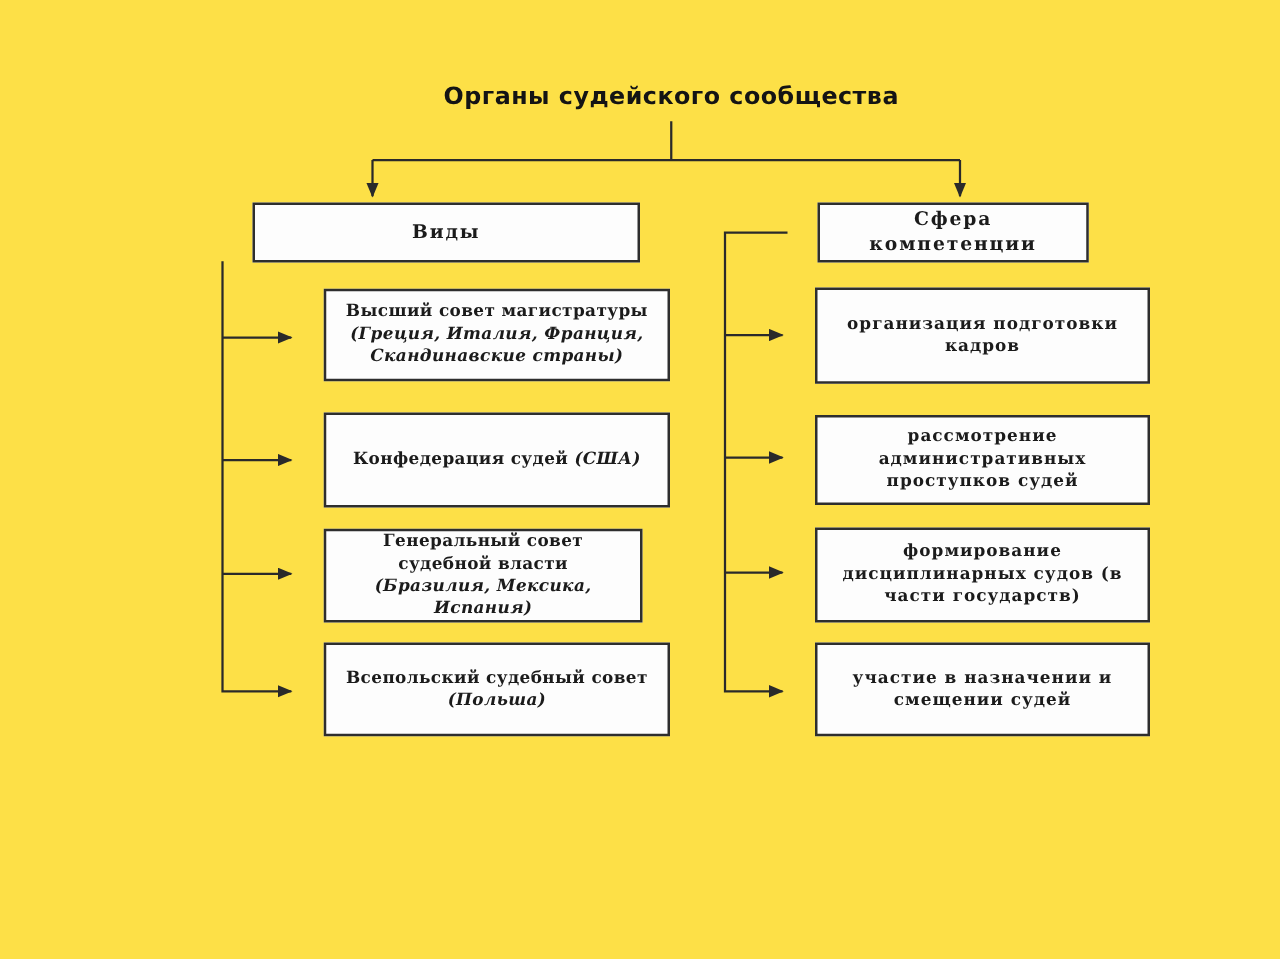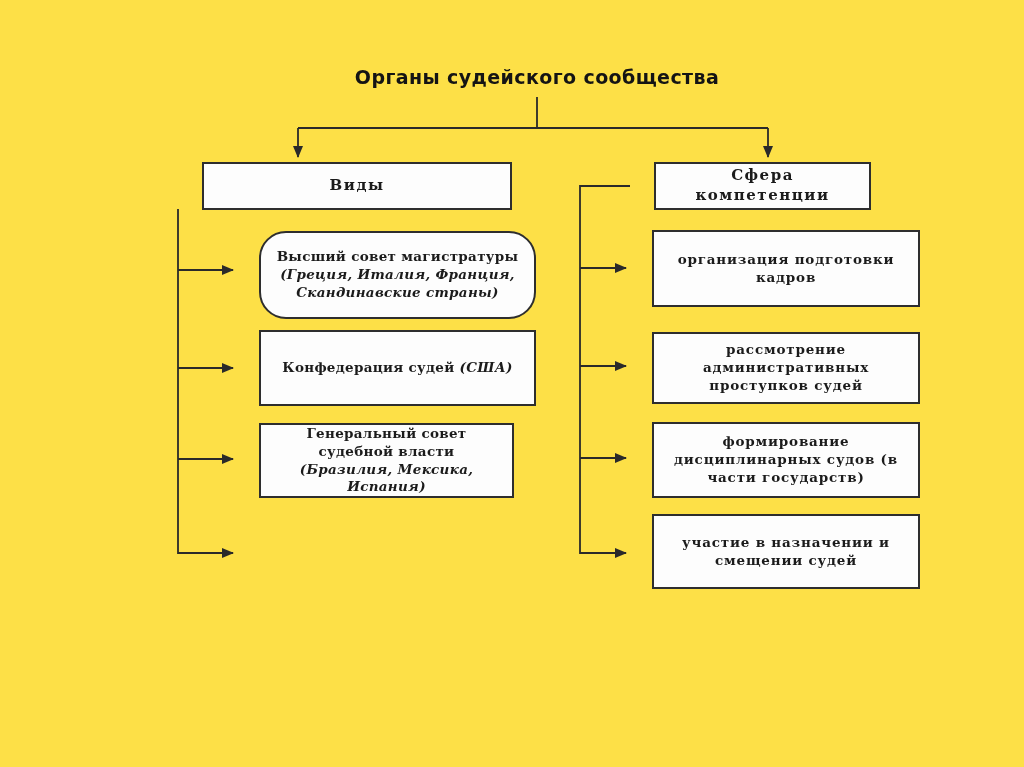--- a/index.html
+++ b/index.html
@@ -106,32 +106,35 @@
   <div class="title">Органы судейского сообщества</div>
 
   <div class="box header-box" style="left:178px; top:162px; width:310px; height:48px;">
     <div class="box-text">Виды</div>
   </div>
 
   <div class="box header-box" style="left:630px; top:162px; width:217px; height:48px;">
     <div class="box-text">Сфера компетенции</div>
   </div>
 
-  <div class="box left-item" style="left:235px; top:231px; width:277px; height:88px;border-radius:27px;">
+  <div class="box left-item" style="left:235px; top:231px; width:277px; height:74px;">
     <div class="box-text"><span>Высший совет магистратуры</span> <span class="ital">(Греция, Италия, Франция, Скандинавские страны)</span></div>
   </div>
 
   <div class="box left-item" style="left:235px; top:330px; width:277px; height:76px;">
     <div class="box-text"><span>Конфедерация судей</span> <span class="ital">(США)</span></div>
   </div>
 
   <div class="box left-item" style="left:235px; top:423px; width:255px; height:75px;">
     <div class="box-text"><span>Генеральный совет судебной власти</span> <span class="ital">(Бразилия, Мексика, Испания)</span></div>
   </div>
 
+  <div class="box left-item" style="left:235px; top:514px; width:277px; height:75px;">
+    <div class="box-text"><span>Всепольский судебный совет</span> <span class="ital">(Польша)</span></div>
+  </div>
 
   <div class="box right-item" style="left:628px; top:230px; width:268px; height:77px;">
     <div class="box-text"><span>организация подготовки кадров</span></div>
   </div>
 
   <div class="box right-item" style="left:628px; top:332px; width:268px; height:72px;">
     <div class="box-text"><span>рассмотрение административных проступков судей</span></div>
   </div>
 
   <div class="box right-item" style="left:628px; top:422px; width:268px; height:76px;">

